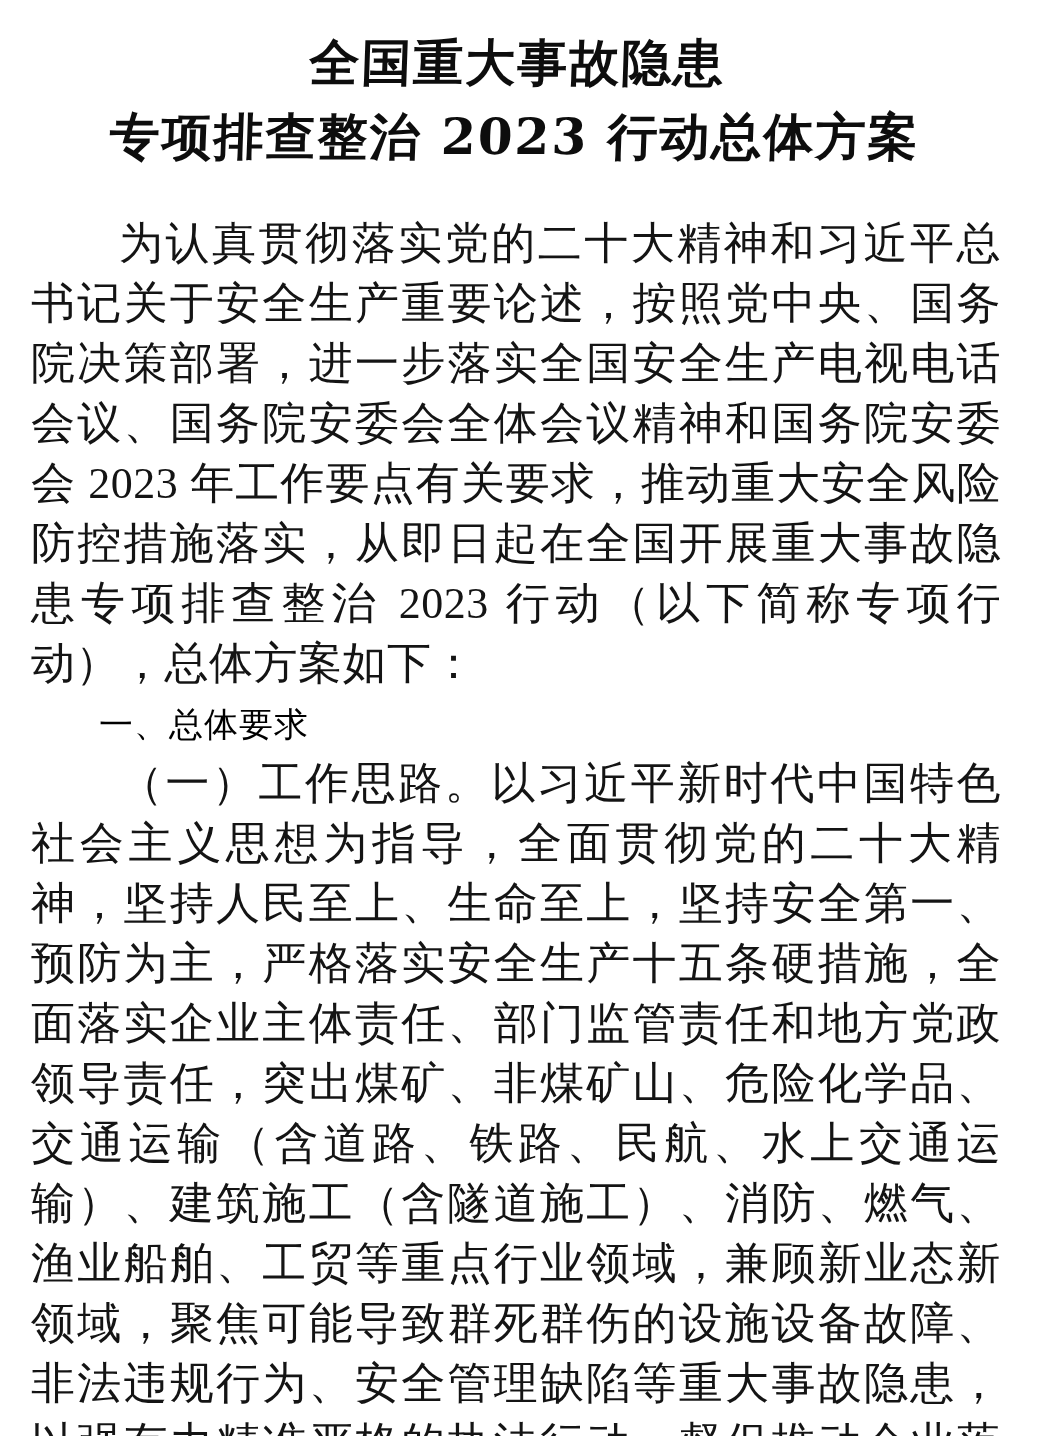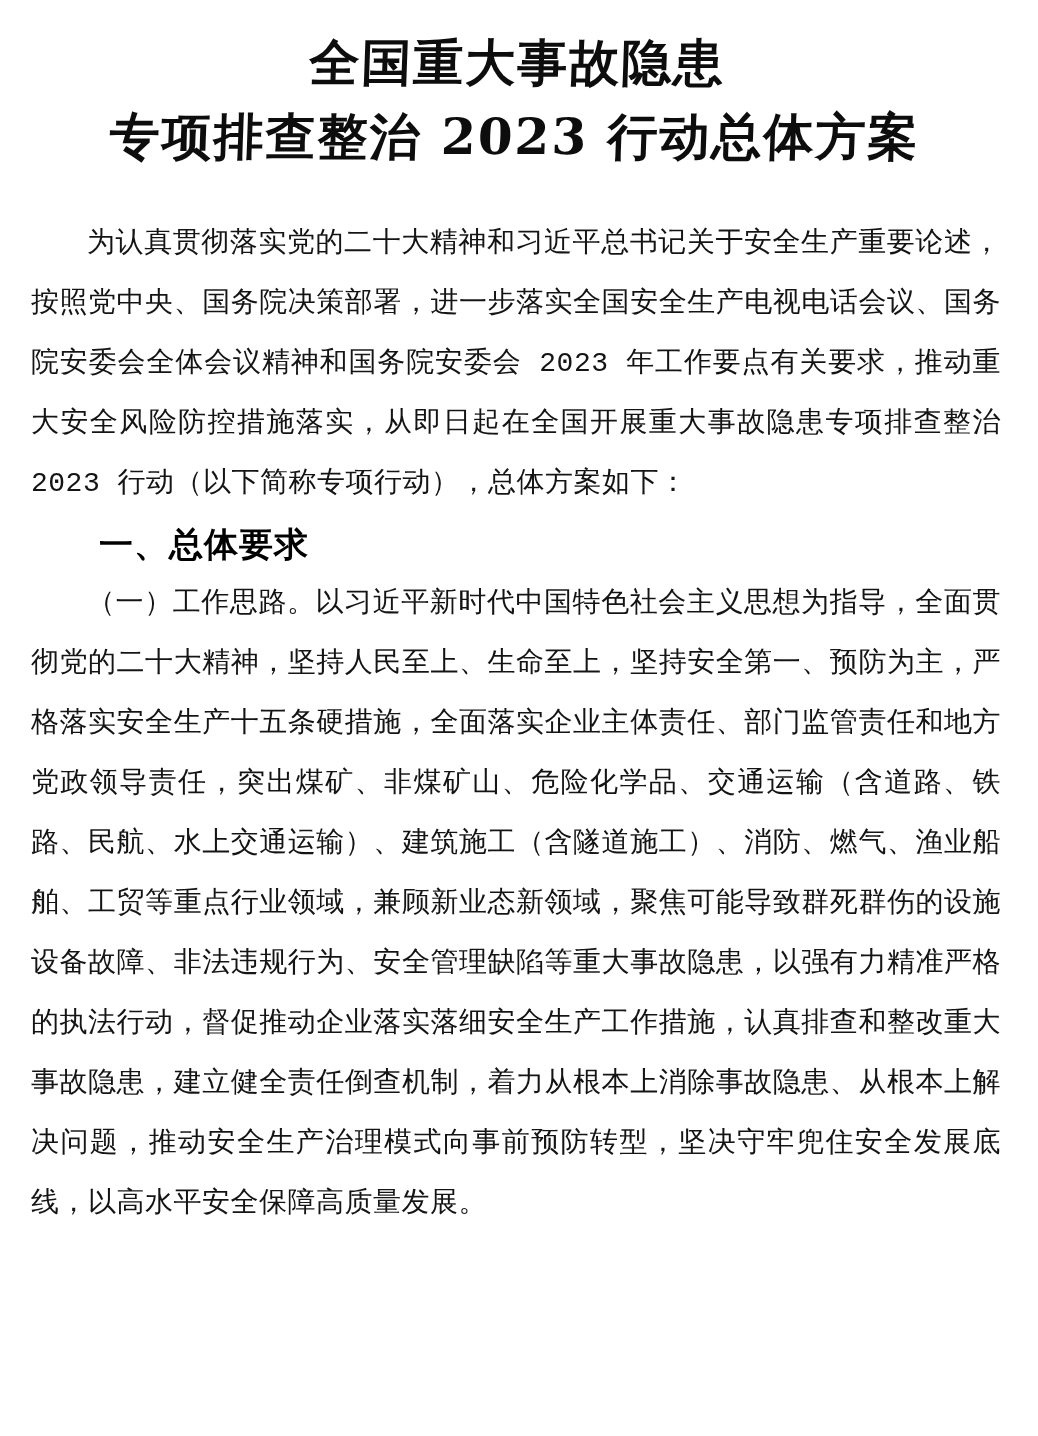--- a/index.html
+++ b/index.html
@@ -29,34 +29,34 @@
     letter-spacing: 2px;
     margin: 0 0 40px 0;
     transform: skewX(-2deg);
   }
   .doc-title .title-line {
     display: block;
     white-space: nowrap;
   }
   
   .body-text {
-    font-family: Liberation Mono, monospace;
-    font-size: 28px;
+    font-family: Liberation Serif, serif;
+    font-size: 44px;
     line-height: 60px;
     margin: 0;
     text-align: justify;
     text-justify: inter-ideograph;
     text-indent: 2em;
     letter-spacing: 0.5px;
     word-break: break-all;
   }
   
   .section-heading {
     font-family: "Liberation Sans", "DejaVu Sans", sans-serif;
-    font-weight: bold;
+    font-weight: normal;
     font-size: 34px;
     line-height: 60px;
     margin: 0;
     text-indent: 2em;
     color: #000000;
     letter-spacing: 1px;
   }
 </style>
 </head>
 <body>

